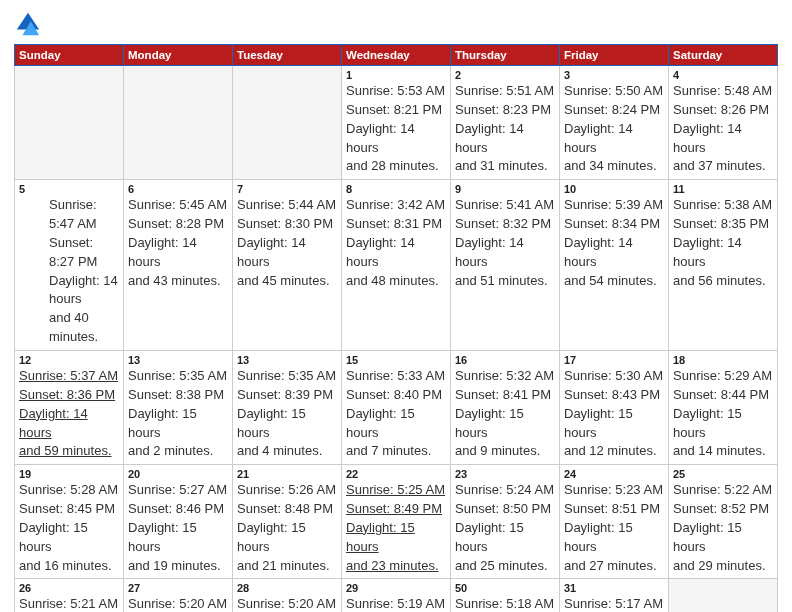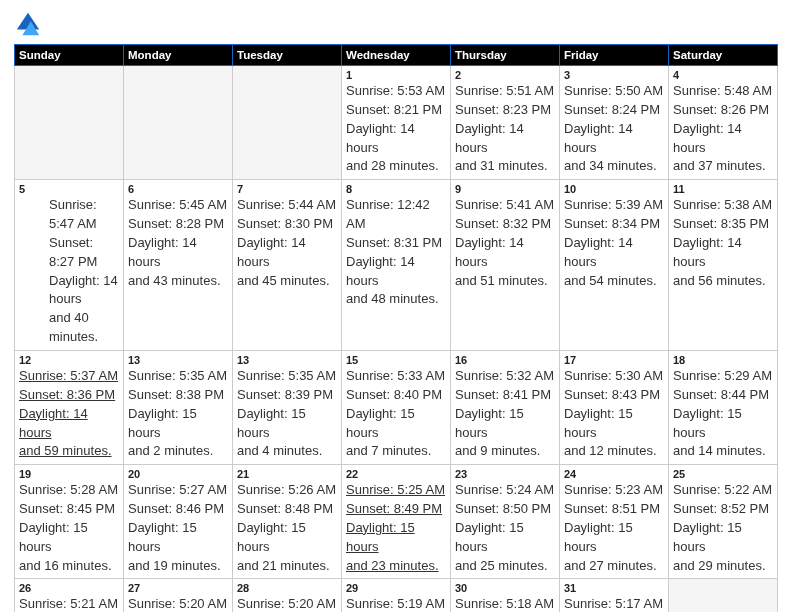--- a/index.html
+++ b/index.html
@@ -56,21 +56,21 @@
       color: #444;
     }
     .calendar {
       flex: 1;
       border: 1px solid #ccc;
       border-collapse: collapse;
       width: 100%;
       table-layout: fixed;
     }
     .calendar th {
-      background: #000000;
+      background: #b91c1c;
       color: #fff;
       font-size: 11.5px;
       font-weight: bold;
       padding: 4px 4px;
       text-align: left;
       border: 1px solid #1565c0;
     }
     .calendar td {
       border: 1px solid #ccc;
       vertical-align: top;
@@ -181,21 +181,21 @@
           </td>
           <td>
             <span class="day-num">7</span>
             <div class="day-info" style="white-space: pre-line;">Sunrise: 5:44 AM
 Sunset: 8:30 PM
 Daylight: 14 hours
 and 45 minutes.</div>
           </td>
           <td>
             <span class="day-num">8</span>
-            <div class="day-info" style="white-space: pre-line;">Sunrise: 12:42 AM
+            <div class="day-info" style="white-space: pre-line;">Sunrise: 3:42 AM
 Sunset: 8:31 PM
 Daylight: 14 hours
 and 48 minutes.</div>
           </td>
           <td>
             <span class="day-num">9</span>
             <div class="day-info" style="white-space: pre-line;">Sunrise: 5:41 AM
 Sunset: 8:32 PM
 Daylight: 14 hours
 and 51 minutes.</div>
@@ -340,21 +340,21 @@
 and 35 minutes.</div>
           </td>
           <td>
             <span class="day-num">29</span>
             <div class="day-info" style="white-space: pre-line;">Sunrise: 5:19 AM
 Sunset: 8:56 PM
 Daylight: 15 hours
 and 37 minutes.</div>
           </td>
           <td>
-            <span class="day-num">30</span>
+            <span class="day-num">50</span>
             <div class="day-info" style="white-space: pre-line;">Sunrise: 5:18 AM
 Sunset: 8:57 PM
 Daylight: 15 hours
 and 39 minutes.</div>
           </td>
           <td>
             <span class="day-num">31</span>
             <div class="day-info" style="white-space: pre-line;">Sunrise: 5:17 AM
 Sunset: 8:58 PM
 Daylight: 15 hours

